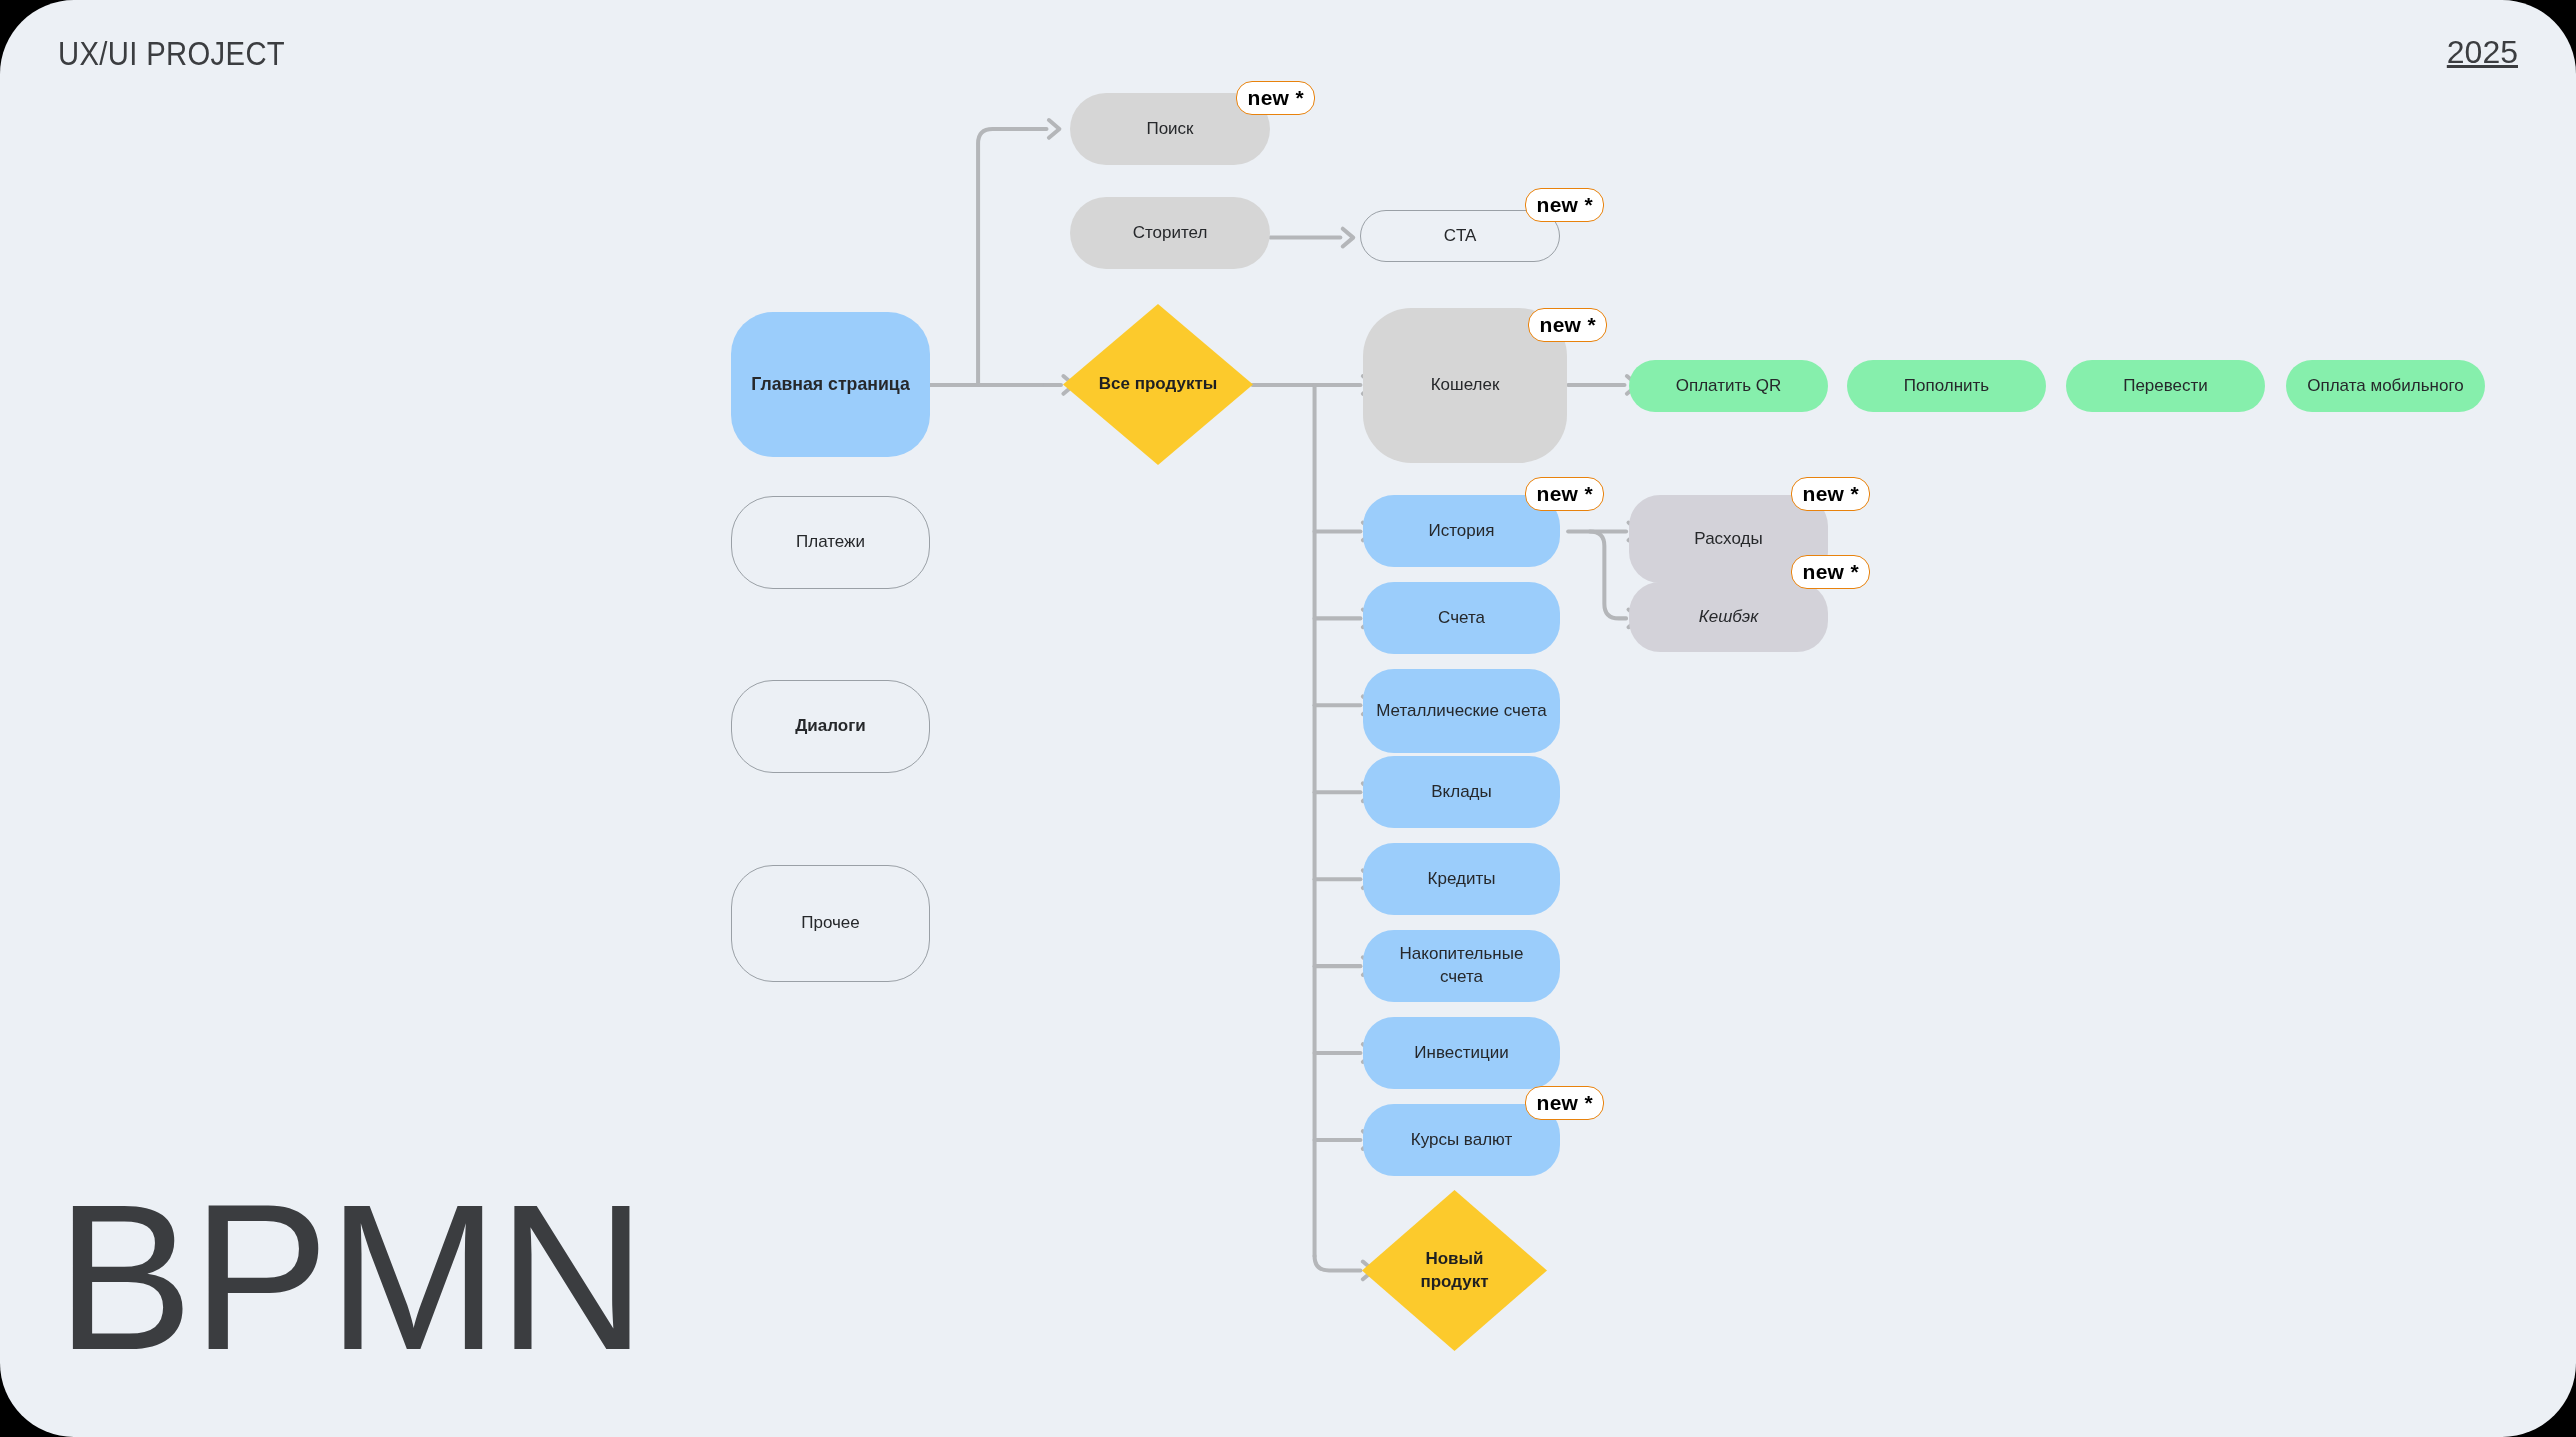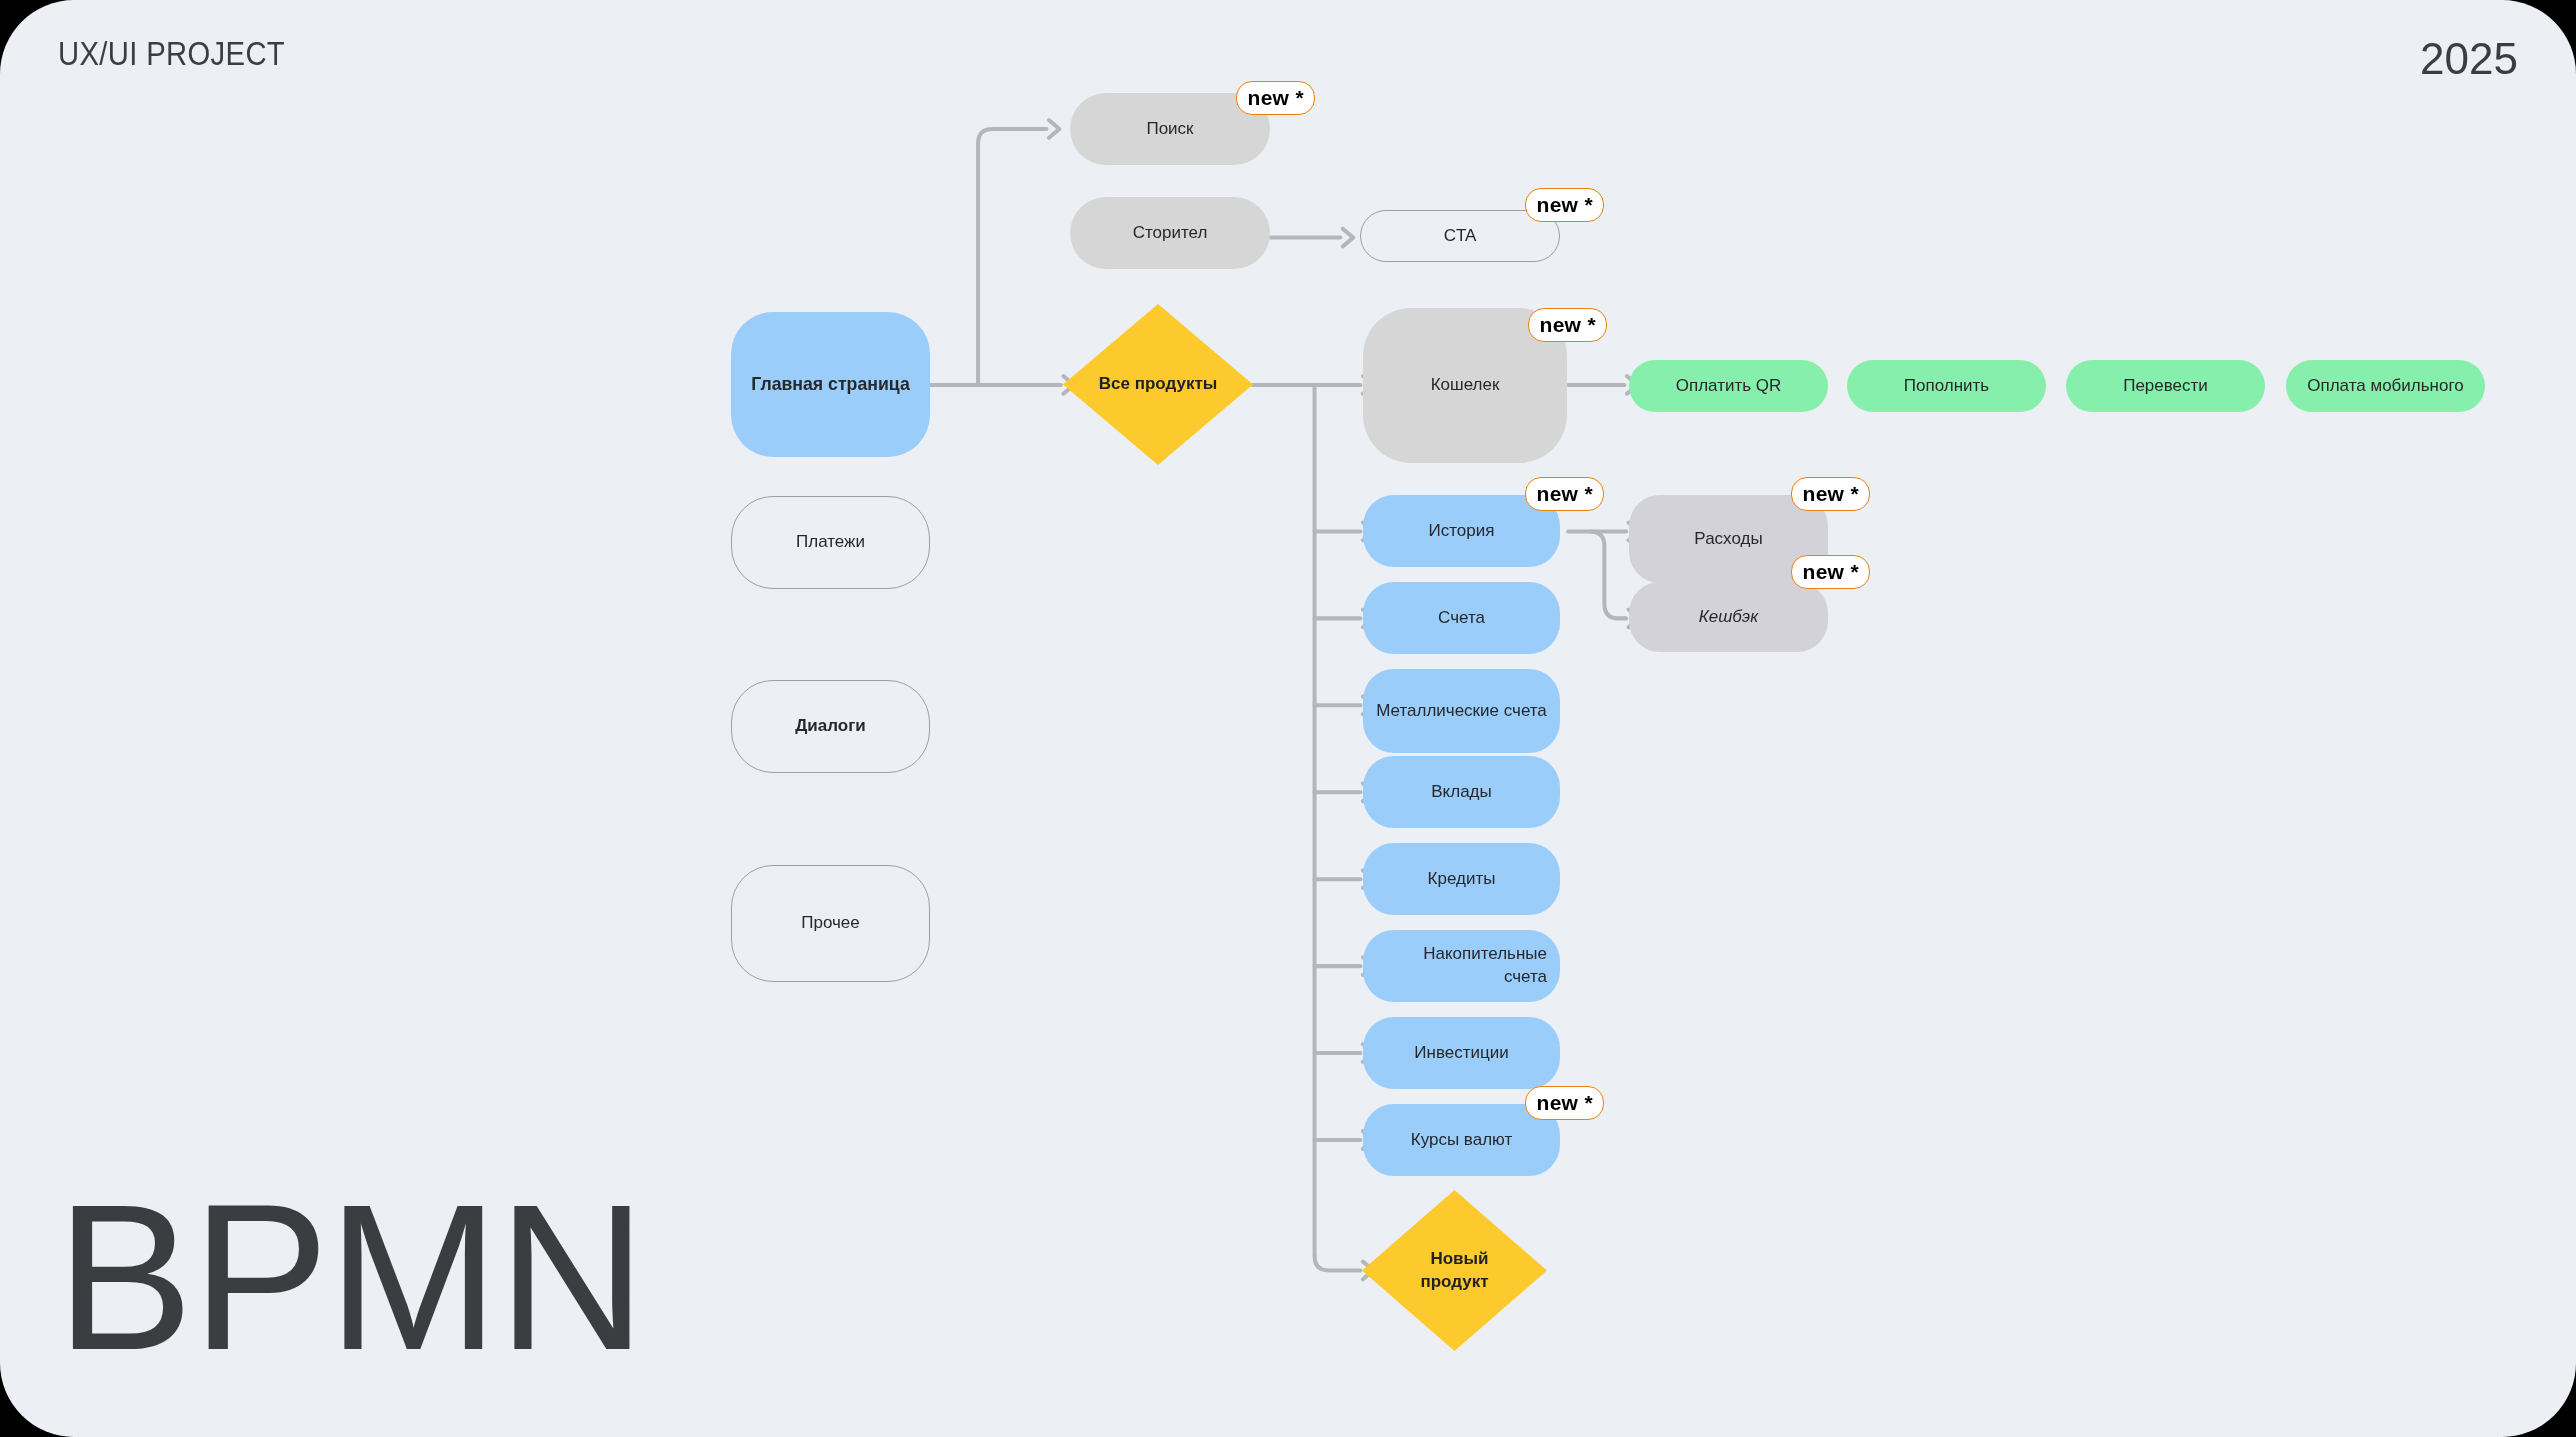--- a/index.html
+++ b/index.html
@@ -18,37 +18,38 @@
   
   #hdr-title {
     position: absolute; left: 58px; top: 34px;
     font-size: 34px; letter-spacing: 0.4px;
     color: #3B3D40; font-weight: 400;
     transform: scaleX(0.86); transform-origin: left top;
     white-space: nowrap;
   }
   #hdr-year {
     position: absolute; right: 58px; top: 34px;
-    font-size: 44px; color: #3B3D40; font-weight: 400;
+    font-size: 32px; color: #3B3D40; font-weight: 400;
     white-space: nowrap;
+    text-decoration: underline;
   }
   #bpmn-title {
     position: absolute; left: 56px; bottom: 74px;
     font-size: 208px; line-height: 0.82;
     color: #3B3D40; font-weight: 400;
     letter-spacing: -1.6px;
     transform: scaleX(0.99); transform-origin: left bottom;
   }
   
   #wires { position: absolute; left: 0; top: 0; width: 2576px; height: 1438px; }
   
   .node {
     position: absolute;
     display: flex; align-items: center; justify-content: center;
-    text-align: right;
+    text-align: center;
     font-size: 17px; color: #26282B;
     line-height: 1.35;
     padding: 3.2px 13px;
   }
   .node.blue      { background: #9BCDFB; border-radius: 31px; }
   .node.blue-lg   { background: #9BCDFB; border-radius: 42px; font-weight: 700; font-size: 17.7px; }
   .node.gray      { background: #86efac; border-radius: 31px; }
   .node.gray-lg   { background: #D6D6D6; border-radius: 48px; }
   .node.graypurple{ background: #D3D2D9; border-radius: 31px; }
   .node.outline   { background: transparent; border: 1.3px solid #9AA0A6; border-radius: 42px; }

